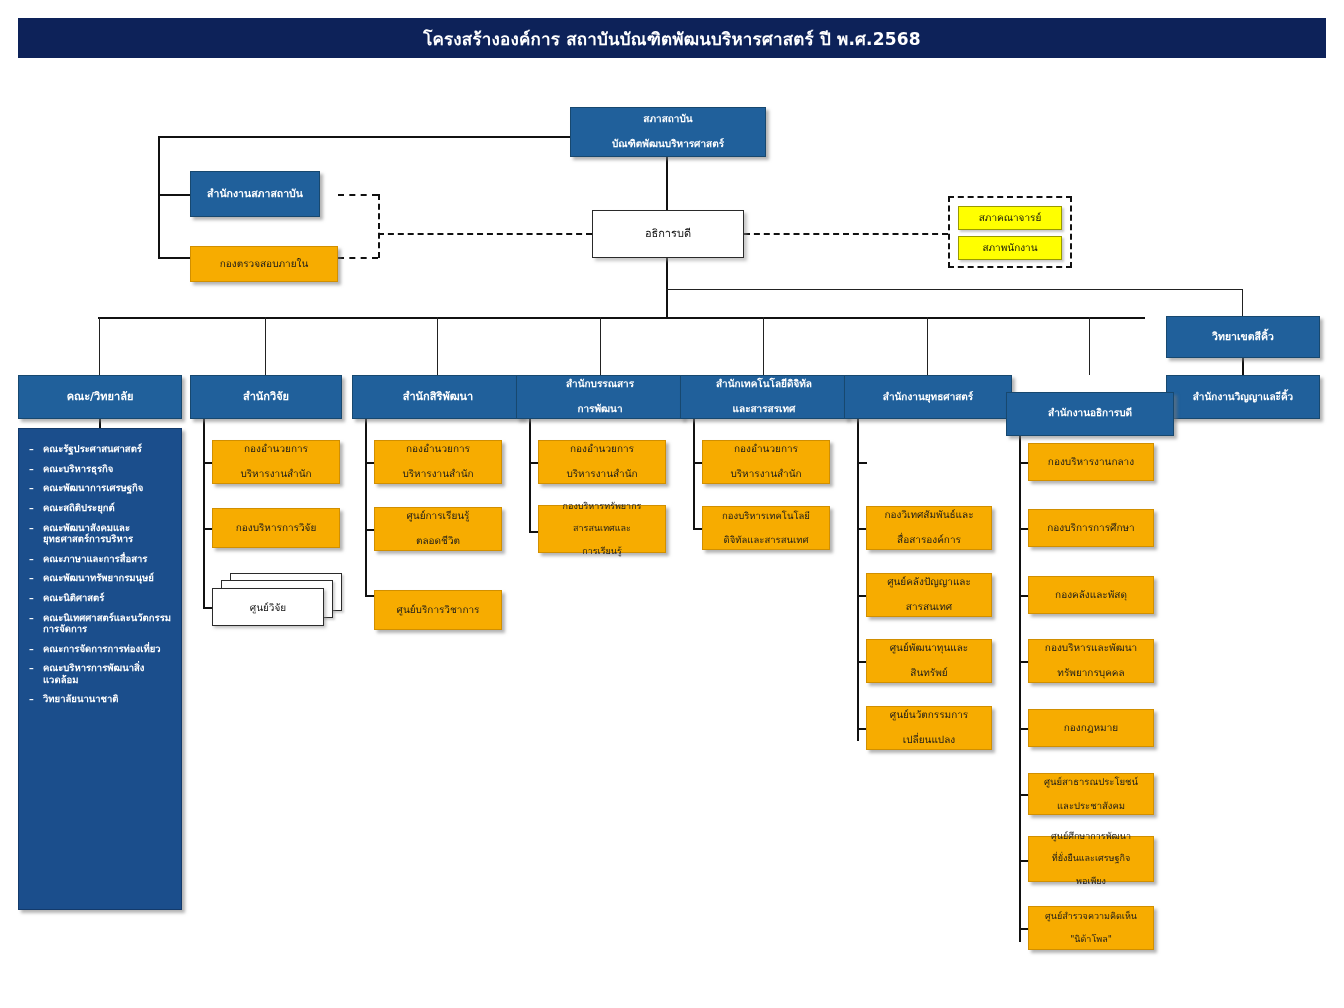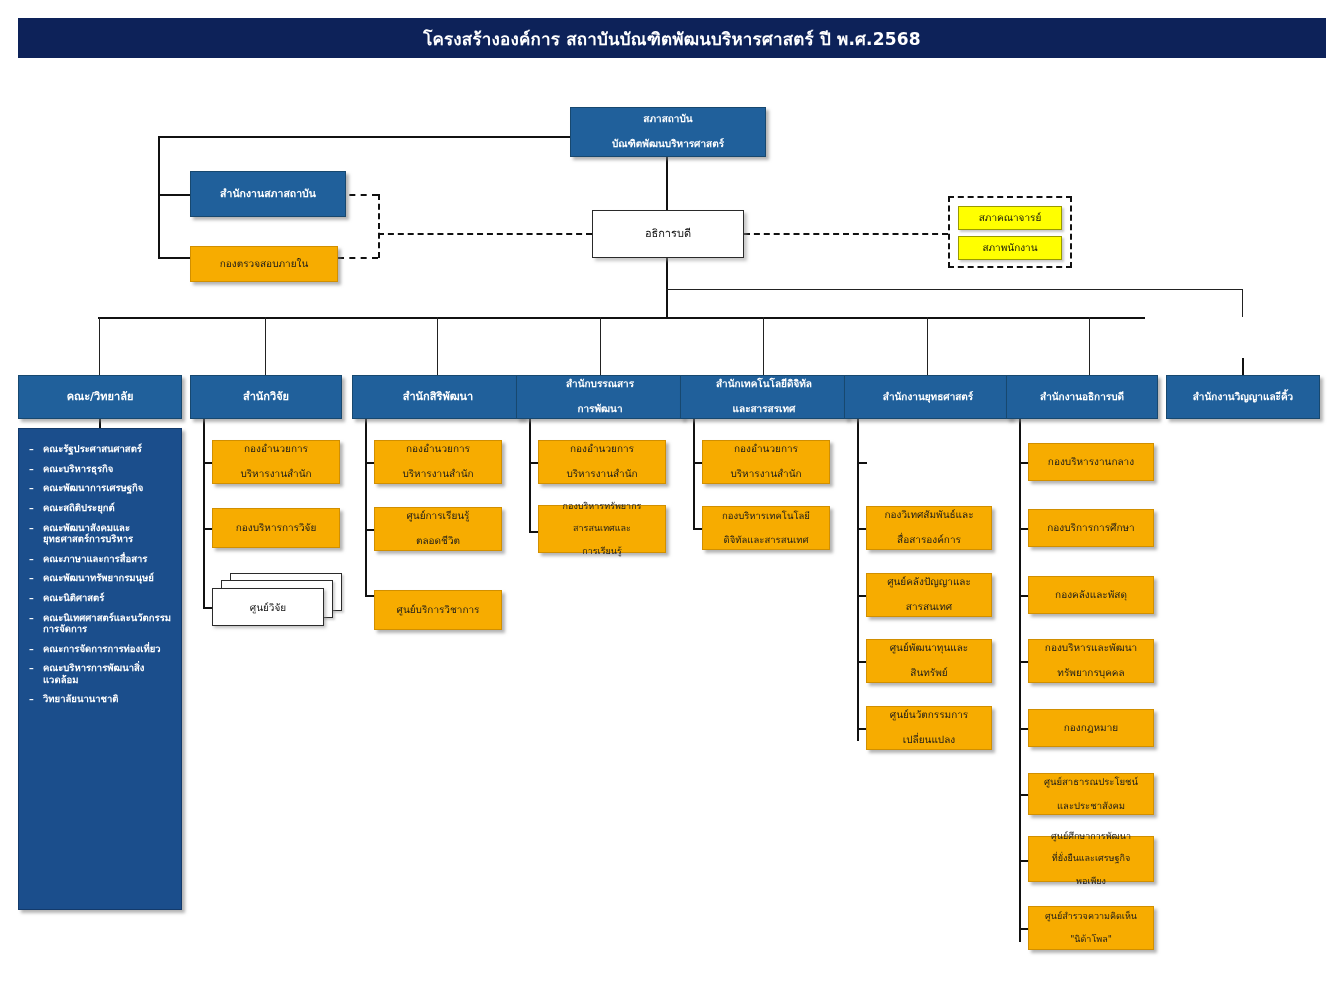--- a/index.html
+++ b/index.html
@@ -174,21 +174,21 @@
 
   <div class="dash-h" style="left:744px; top:233px; width:204px;"></div>
 
   <div class="node blue t10" style="left:570px; top:107px; width:196px; height:50px;">
     <span>
       <span>สภาสถาบัน</span><br>
       <span>บัณฑิตพัฒนบริหารศาสตร์</span>
     </span>
   </div>
 
-  <div class="node blue t105" style="left:190px; top:171px; width:156px; height:46px;">
+  <div class="node blue t105" style="left:190px; top:171px; width:130px; height:46px;">
     <span>สำนักงานสภาสถาบัน</span>
   </div>
 
   <div class="node gold t10" style="left:190px; top:239px; width:148px; height:36px;margin-top:7px;">
     <span>กองตรวจสอบภายใน</span>
   </div>
 
   <div class="node white t11" style="left:592px; top:210px; width:152px; height:48px;">
     <span>อธิการบดี</span>
   </div>
@@ -209,20 +209,23 @@
   <div class="ln h" style="left:98px; top:317px; width:1047px;"></div>
 
   <div class="ln v thin" style="left:99px;  top:317px; height:58px;"></div>
   <div class="ln v thin" style="left:265px; top:317px; height:58px;"></div>
   <div class="ln v thin" style="left:437px; top:317px; height:58px;"></div>
   <div class="ln v thin" style="left:600px; top:317px; height:58px;"></div>
   <div class="ln v thin" style="left:763px; top:317px; height:58px;"></div>
   <div class="ln v thin" style="left:927px; top:317px; height:58px;"></div>
   <div class="ln v thin" style="left:1089px;top:317px; height:58px;"></div>
 
+  <div class="node blue t105" style="left:1166px; top:316px; width:154px; height:42px;">
+    <span>วิทยาเขตสีคิ้ว</span>
+  </div>
   <div class="ln v" style="left:1242px; top:358px; height:18px;"></div>
   <div class="node blue t10" style="left:1166px; top:375px; width:154px; height:44px;">
     <span>สำนักงานวิญญาและีคิ้ว</span>
   </div>
 
   <div class="node blue t11" style="left:18px; top:375px; width:164px; height:44px;">
     <span>คณะ/วิทยาลัย</span>
   </div>
   <div class="ln v" style="left:99px; top:419px; height:10px;"></div>
 
@@ -368,21 +371,21 @@
       <span>สารสนเทศ</span>
     </span>
   </div>
   <div class="node gold t10" style="left:866px; top:706px; width:126px; height:44px;">
     <span>
       <span>ศูนย์นวัตกรรมการ</span><br>
       <span>เปลี่ยนแปลง</span>
     </span>
   </div>
 
-  <div class="node blue t10" style="left:1006px; top:375px; width:152px; height:44px;">
+  <div class="node blue t10" style="left:1006px; top:392px; width:168px; height:44px;font-family:Liberation Mono, monospace;">
     <span>สำนักงานอธิการบดี</span>
   </div>
   <div class="ln v" style="left:1019px; top:419px; height:523px;"></div>
   <div class="ln h" style="left:1019px; top:462px; width:10px;"></div>
   <div class="ln h" style="left:1019px; top:528px; width:10px;"></div>
   <div class="ln h" style="left:1019px; top:595px; width:10px;"></div>
   <div class="ln h" style="left:1019px; top:661px; width:10px;"></div>
   <div class="ln h" style="left:1019px; top:728px; width:10px;"></div>
   <div class="ln h" style="left:1019px; top:794px; width:10px;"></div>
   <div class="ln h" style="left:1019px; top:860px; width:10px;"></div>

